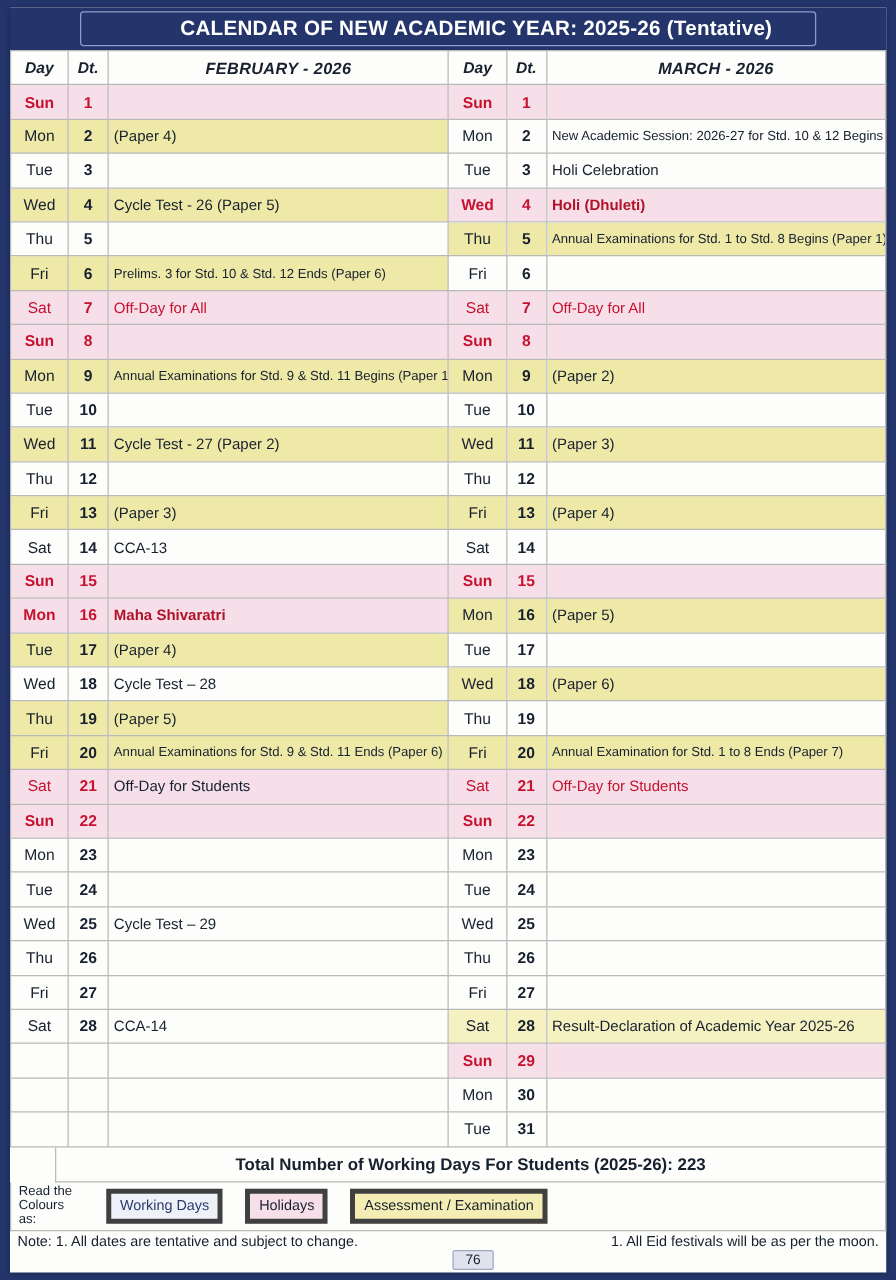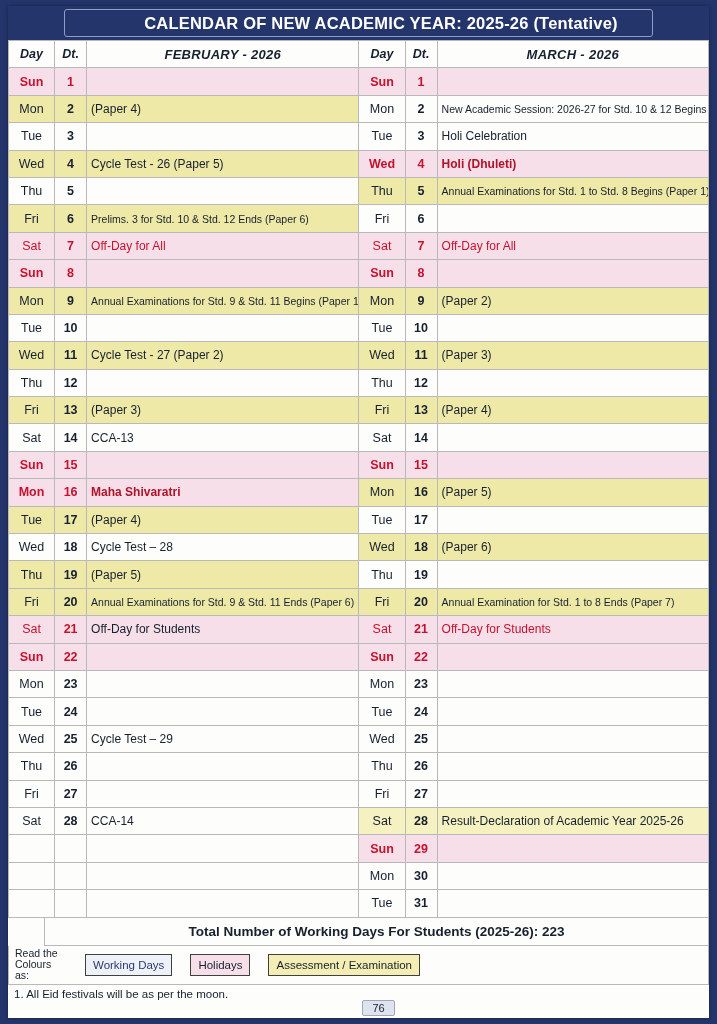--- a/index.html
+++ b/index.html
@@ -62,21 +62,21 @@
   
   .total{
     text-align:center;font-weight:bold;font-size:13.5px;color:#16202e;
     border:1px solid #b9b9b9;border-top:none;height:27px;line-height:27px;margin-left:36px;
   }
   .legend{
     display:flex;align-items:center;gap:18px;
     border:1px solid #b9b9b9;border-top:none;padding:5px 6px;height:28px;
   }
   .legend .lbl{font-size:10.5px;line-height:11px;color:#16202e;width:52px}
-  .lg{font-size:11.5px;padding:4px 7px;border:1px solid #404040;white-space:nowrap}
+  .lg{font-size:11.5px;padding:4px 7px;border:4px solid #404040;white-space:nowrap}
   .lg.working{background:#eef1f8;color:#2a3a6b}
   .lg.national{background:#4fb061;color:#ffffff;font-weight:bold}
   .lg.holi{background:#f6dfe9;color:#16202e}
   .lg.assessl{background:#f4eeb4;color:#16202e}
   .note{
     display:flex;justify-content:space-between;
     font-size:11.5px;color:#16202e;padding:3px 6px 0 6px;
   }
   .pagenum{
     position:absolute;left:0;right:0;bottom:2px;text-align:center;
@@ -369,19 +369,20 @@
   <div class="total">Total Number of Working Days For Students (2025-26): 223</div>
 
   <div class="legend">
     <div class="lbl">Read the Colours as:</div>
     <div class="lg working">Working Days</div>
     <div class="lg holi">Holidays</div>
     <div class="lg assessl">Assessment / Examination</div>
   </div>
 
   <div class="note">
+    <span>Note: 1. All dates are tentative and subject to change.</span>
     <span>1. All Eid festivals will be as per the moon.</span>
   </div>
 
   <div class="pagenum">
     <span>76</span>
   </div>
 </div>
 
 </body></html>

